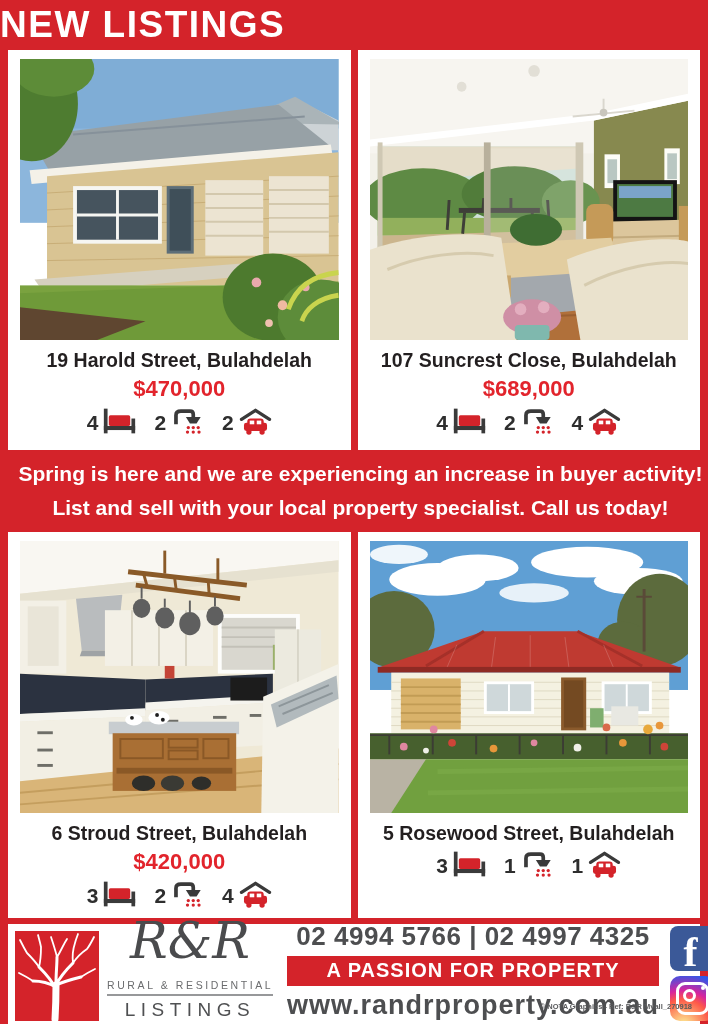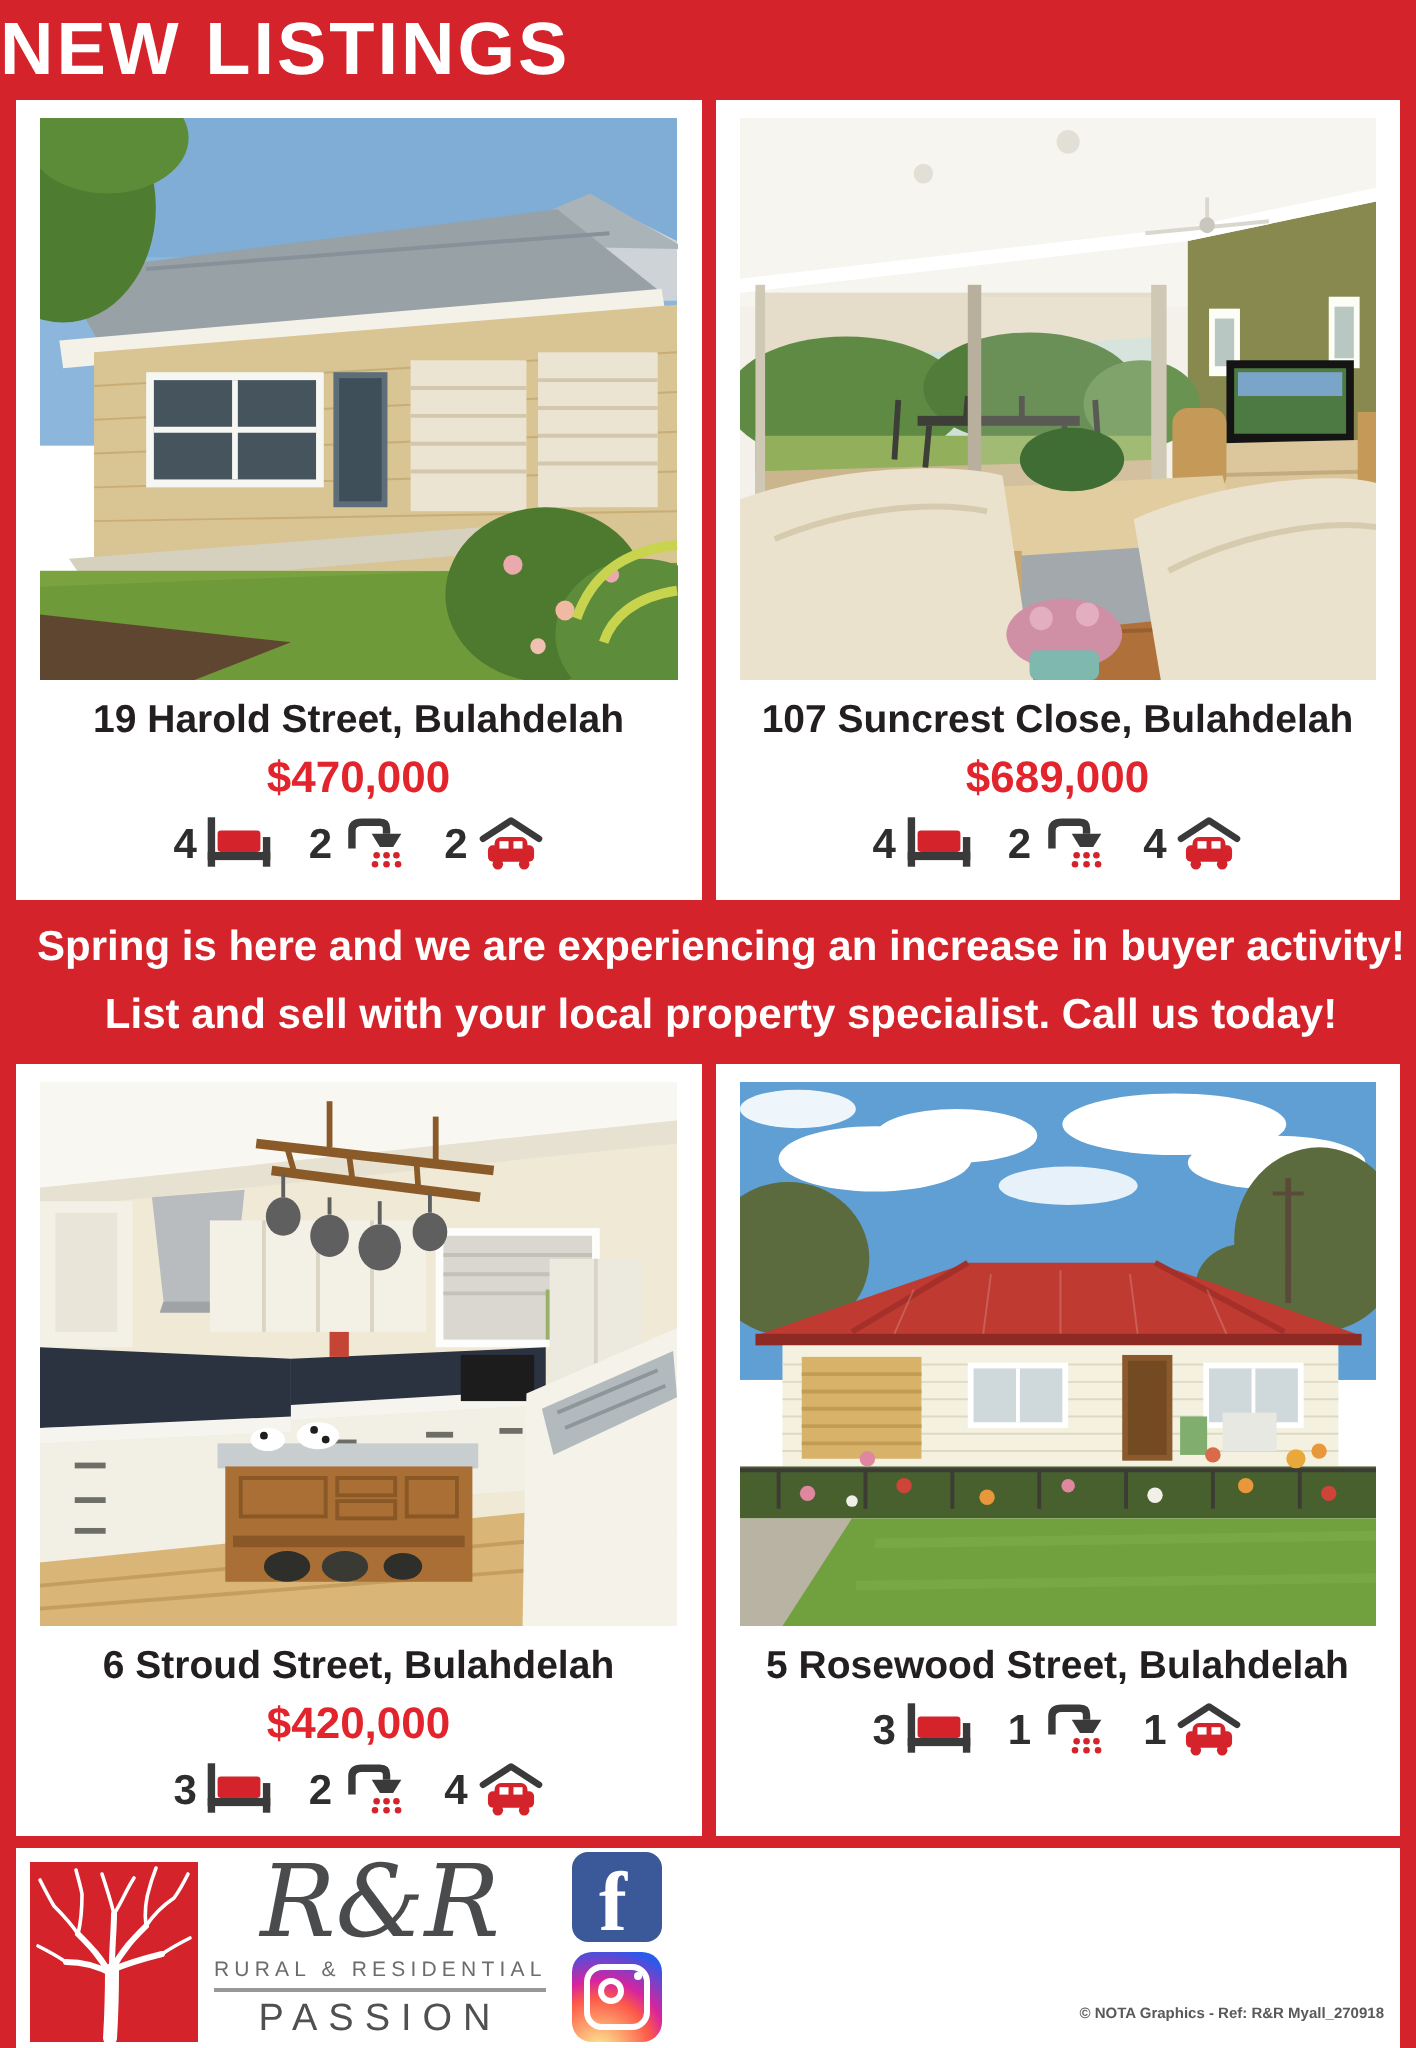--- a/index.html
+++ b/index.html
@@ -26,21 +26,21 @@
   
   .banner { height:82px; display:flex; flex-direction:column; justify-content:center; text-align:center;
             color:#fff; font-weight:bold; font-size:21px; line-height:1.62;padding-left:13px; }
 
   
   .footer { margin:6px 8px 0; background:#fff; height:102px; display:flex; align-items:flex-end; position:relative; padding:5px 4px; }
   .footer-logo { width:84px; height:90px; background:#d4232a; flex:none; margin-left:3px; }
   .footer-logo svg { width:100%; height:100%; display:block; }
   .brand-block { width:182px; flex:none; text-align:center; padding:0 8px; }
   .brand-script { font-family:"DejaVu Serif", serif; font-style:italic; font-size:50px; line-height:0.95; color:#4a4b4d; }
-  .brand-sub1 { font-size:10.5px; letter-spacing:2.6px; color:#6b6c6e; margin-top:4px; white-space:nowrap; }
+  .brand-sub1 { font-size:10.5px; letter-spacing:2.6px; color:#6b6c6e; margin-top:14px; white-space:nowrap; }
   .brand-sub2 { font-size:19px; letter-spacing:5.5px; color:#4f5052; border-top:2px solid #97989a; margin-top:3px; padding-top:3px; white-space:nowrap; }
   .contact { flex:1; display:flex; flex-direction:column; align-items:stretch; text-align:center; padding:0 6px; }
   .phones { font-size:26px; font-weight:bold; color:#4d4e50; letter-spacing:0.5px; white-space:nowrap; }
   .tagline { background:#d4232a; color:#fff; font-weight:bold; font-size:20px; letter-spacing:1px; padding:3px 0 4px; margin:4px 0; white-space:nowrap; }
   .website { font-size:27px; font-weight:bold; color:#4d4e50; letter-spacing:1px; white-space:nowrap; }
   .credit { position:absolute; right:8px; bottom:15px; font-size:7.5px; color:#58595b;font-weight:bold; }
   .social { width:54px; flex:none; display:flex; flex-direction:column; align-items:center; gap:5px; margin-right:2px; }
   .fb { width:45px; height:45px; background:#3b5998; border-radius:8px; overflow:hidden; position:relative; cursor:pointer; }
   .fb .f-glyph { position:absolute; left:14px; top:2px; color:#fff; font-size:42px; font-weight:bold; font-family:"Liberation Serif", serif; }
   .ig { width:45px; height:45px; border-radius:10px; position:relative; cursor:pointer;
@@ -501,21 +501,26 @@
         <g stroke="#ffffff" fill="none" stroke-linecap="round">
           <path d="M40,88 C41,72 41,62 41,54" stroke-width="7"></path>
           <path d="M41,58 C36,48 30,42 24,36 M41,54 C46,44 52,38 58,32 M41,56 C34,52 26,50 18,50 M41,54 C50,50 58,48 66,46 M41,52 C41,42 42,34 42,26" stroke-width="3"></path>
           <path d="M24,36 C20,30 16,26 12,22 M24,36 C26,28 26,22 26,16 M58,32 C62,26 66,22 72,18 M58,32 C57,24 58,18 60,12 M18,50 C12,46 8,44 4,42 M66,46 C72,42 76,40 80,38 M42,26 C40,18 38,12 36,6 M42,26 C46,20 48,14 52,8 M12,22 C9,17 7,13 5,9 M26,16 C25,11 24,8 23,4 M72,18 C75,14 77,10 79,6 M60,12 C61,8 62,6 63,3" stroke-width="1.8"></path>
         </g>
       </svg>
     </div>
     <div class="brand-block">
       <div class="brand-script">R&amp;R</div>
       <div class="brand-sub1">RURAL &amp; RESIDENTIAL</div>
-      <div class="brand-sub2">PASSION</div>
+      <div class="brand-sub2">LISTINGS</div>
+    </div>
+    <div class="contact">
+      <div class="phones">02 4994 5766 | 02 4997 4325</div>
+      <div class="tagline">A PASSION FOR PROPERTY</div>
+      <div class="website">www.randrproperty.com.au</div>
     </div>
     <div class="social">
       <div class="fb">
           <span class="f-glyph">f</span>
         </div>
       <div class="ig">
         <span class="frame"></span>
           <span class="lens"></span>
           <span class="dot"></span>
       </div>

